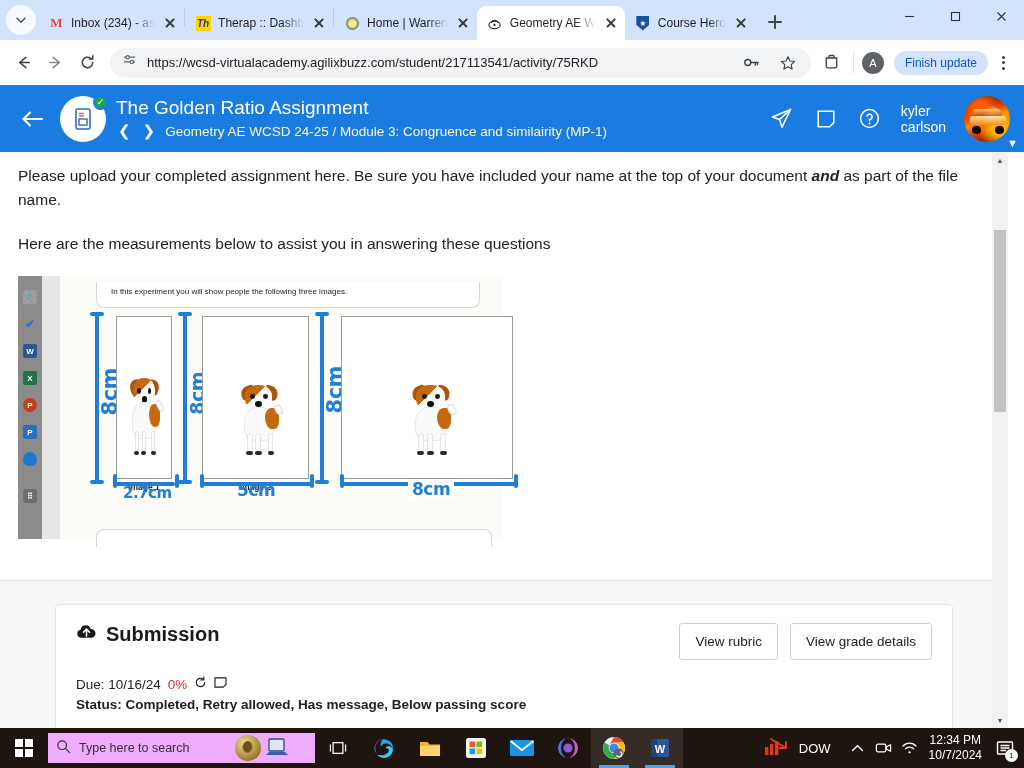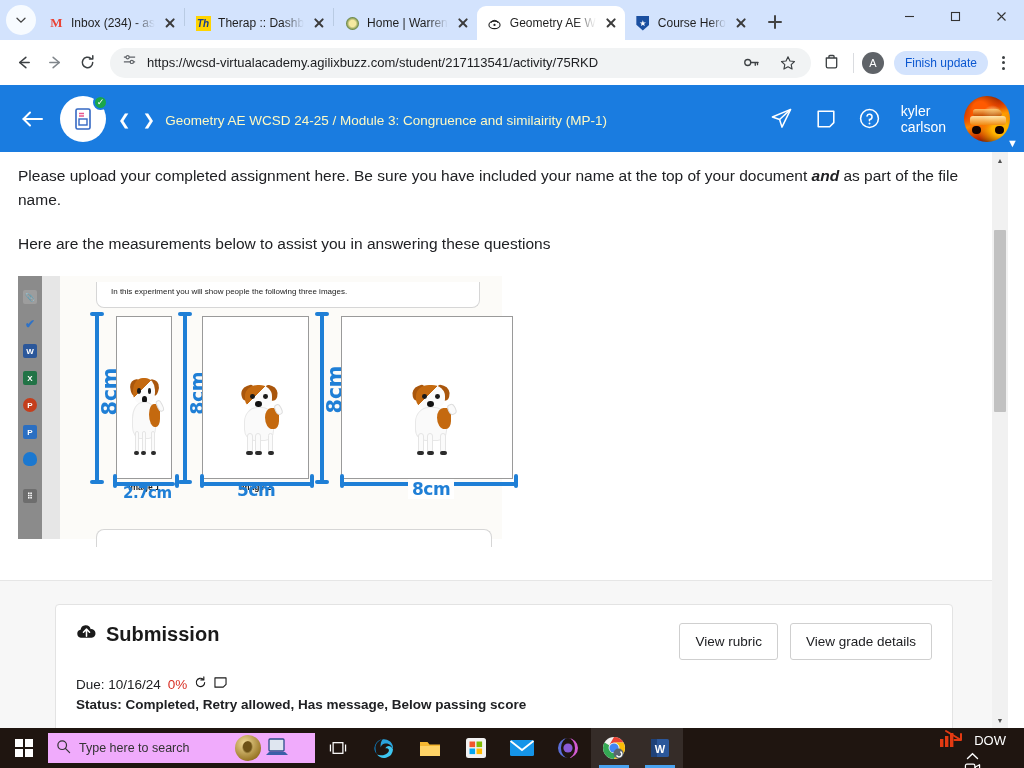--- a/index.html
+++ b/index.html
@@ -189,21 +189,21 @@
   .search-box .ph { font-size: 12.5px; color: #333; }
   .nobel { position: absolute; right: 54px; top: 2px; width: 26px; height: 26px; border-radius: 50%;
            background: radial-gradient(circle at 38% 32%, #f2dc9a, #9c7a2a 70%, #6d5216); }
   .nobel::after { content: ""; position: absolute; left: 7px; top: 6px; width: 12px; height: 14px;
                   background: radial-gradient(ellipse at 45% 40%, #6d5216 0 42%, rgba(0,0,0,0) 60%); border-radius: 50%; }
   .laptopicon { position: absolute; right: 26px; top: 4px; width: 24px; height: 22px; }
   .tb-btn { width: 46px; height: 40px; display: flex; align-items: center; justify-content: center;
             cursor: pointer; position: relative; }
   .tb-btn.active { background: rgba(255,255,255,.10); }
   .tb-btn.active::after { content: ""; position: absolute; left: 8px; right: 8px; bottom: 0; height: 3px; background: #4aa3f0; }
-  .tray { margin-left: auto; display: flex; align-items: center; gap: 0; padding-right: 4px; height: 40px; flex-direction: column; }
+  .tray { margin-left: auto; display: flex; align-items: center; gap: 0; padding-right: 4px; height: 40px; }
   .stock { display: flex; align-items: center; gap: 9px; padding: 0 14px; cursor: pointer; }
   .stock .lbl { color: #fff; font-size: 13px; }
   .tray-ic { width: 26px; height: 40px; display: flex; align-items: center; justify-content: center; color: #fff; cursor: pointer; }
   .clock { color: #fff; font-size: 12px; line-height: 15px; text-align: center; padding: 0 8px 0 6px; cursor: pointer; }
   .notif { width: 30px; height: 40px; display: flex; align-items: center; justify-content: center;
            position: relative; cursor: pointer; }
   .notif .badge { position: absolute; right: 2px; bottom: 6px; width: 13px; height: 13px; border-radius: 50%;
                   background: #fff; color: #1f1510; font-size: 8px; display: flex; align-items: center; justify-content: center; }
 </style>
 </head>
@@ -358,20 +358,21 @@
           <svg width="22" height="24" viewBox="0 0 22 24">
             <rect x="4" y="2" width="14" height="20" rx="1.6" fill="none" stroke="#3568c4" stroke-width="1.6"></rect>
             <path d="M7 6.5 H12 M7 9 H12" stroke="#e8588f" stroke-width="1.4"></path>
             <rect x="7" y="12" width="8" height="6" fill="none" stroke="#3568c4" stroke-width="1.4"></rect>
           </svg>
         </div>
         <div class="check">✓</div>
       </div>
 
       <div class="titles">
+        <div class="t1">The Golden Ratio Assignment</div>
         <div class="t2row">
           <span class="chev">❮</span>
           <span class="chev">❯</span>
           <span class="t2">Geometry AE WCSD 24-25 / Module 3: Congruence and similairity (MP-1)</span>
         </div>
       </div>
 
       <div class="appbar-right">
         <div class="ab-icon">
           <svg width="23" height="23" viewBox="0 0 24 24">

